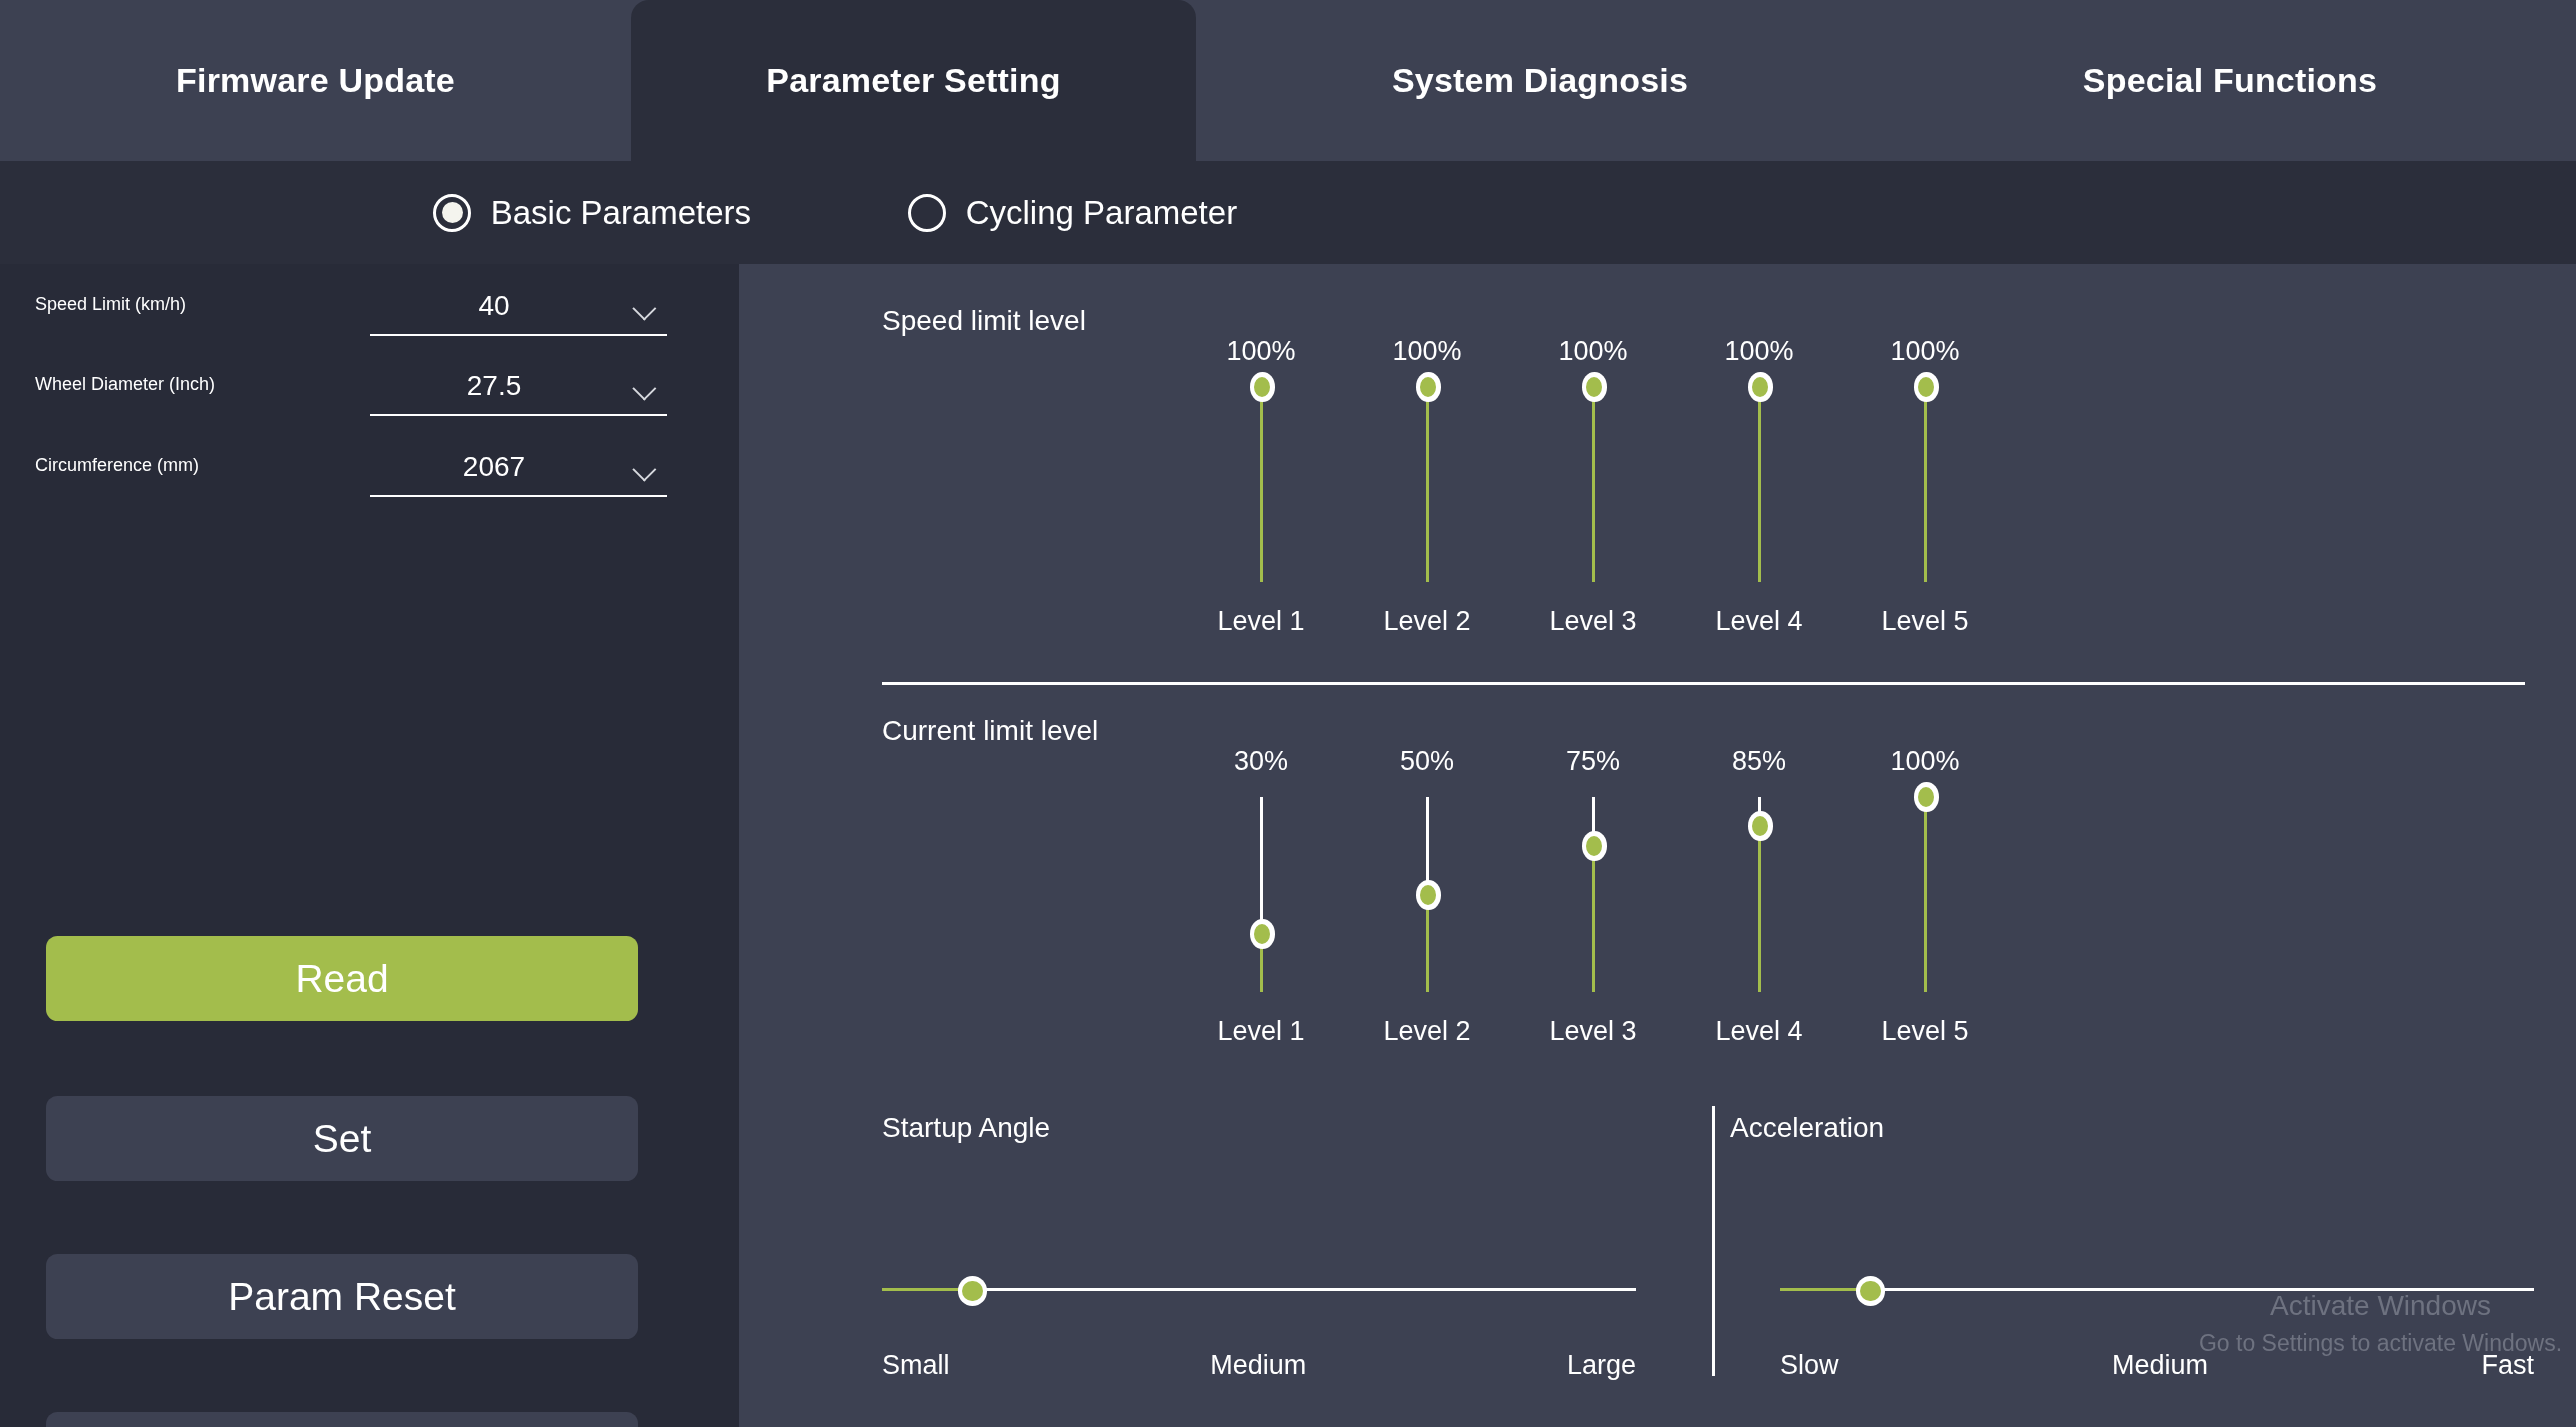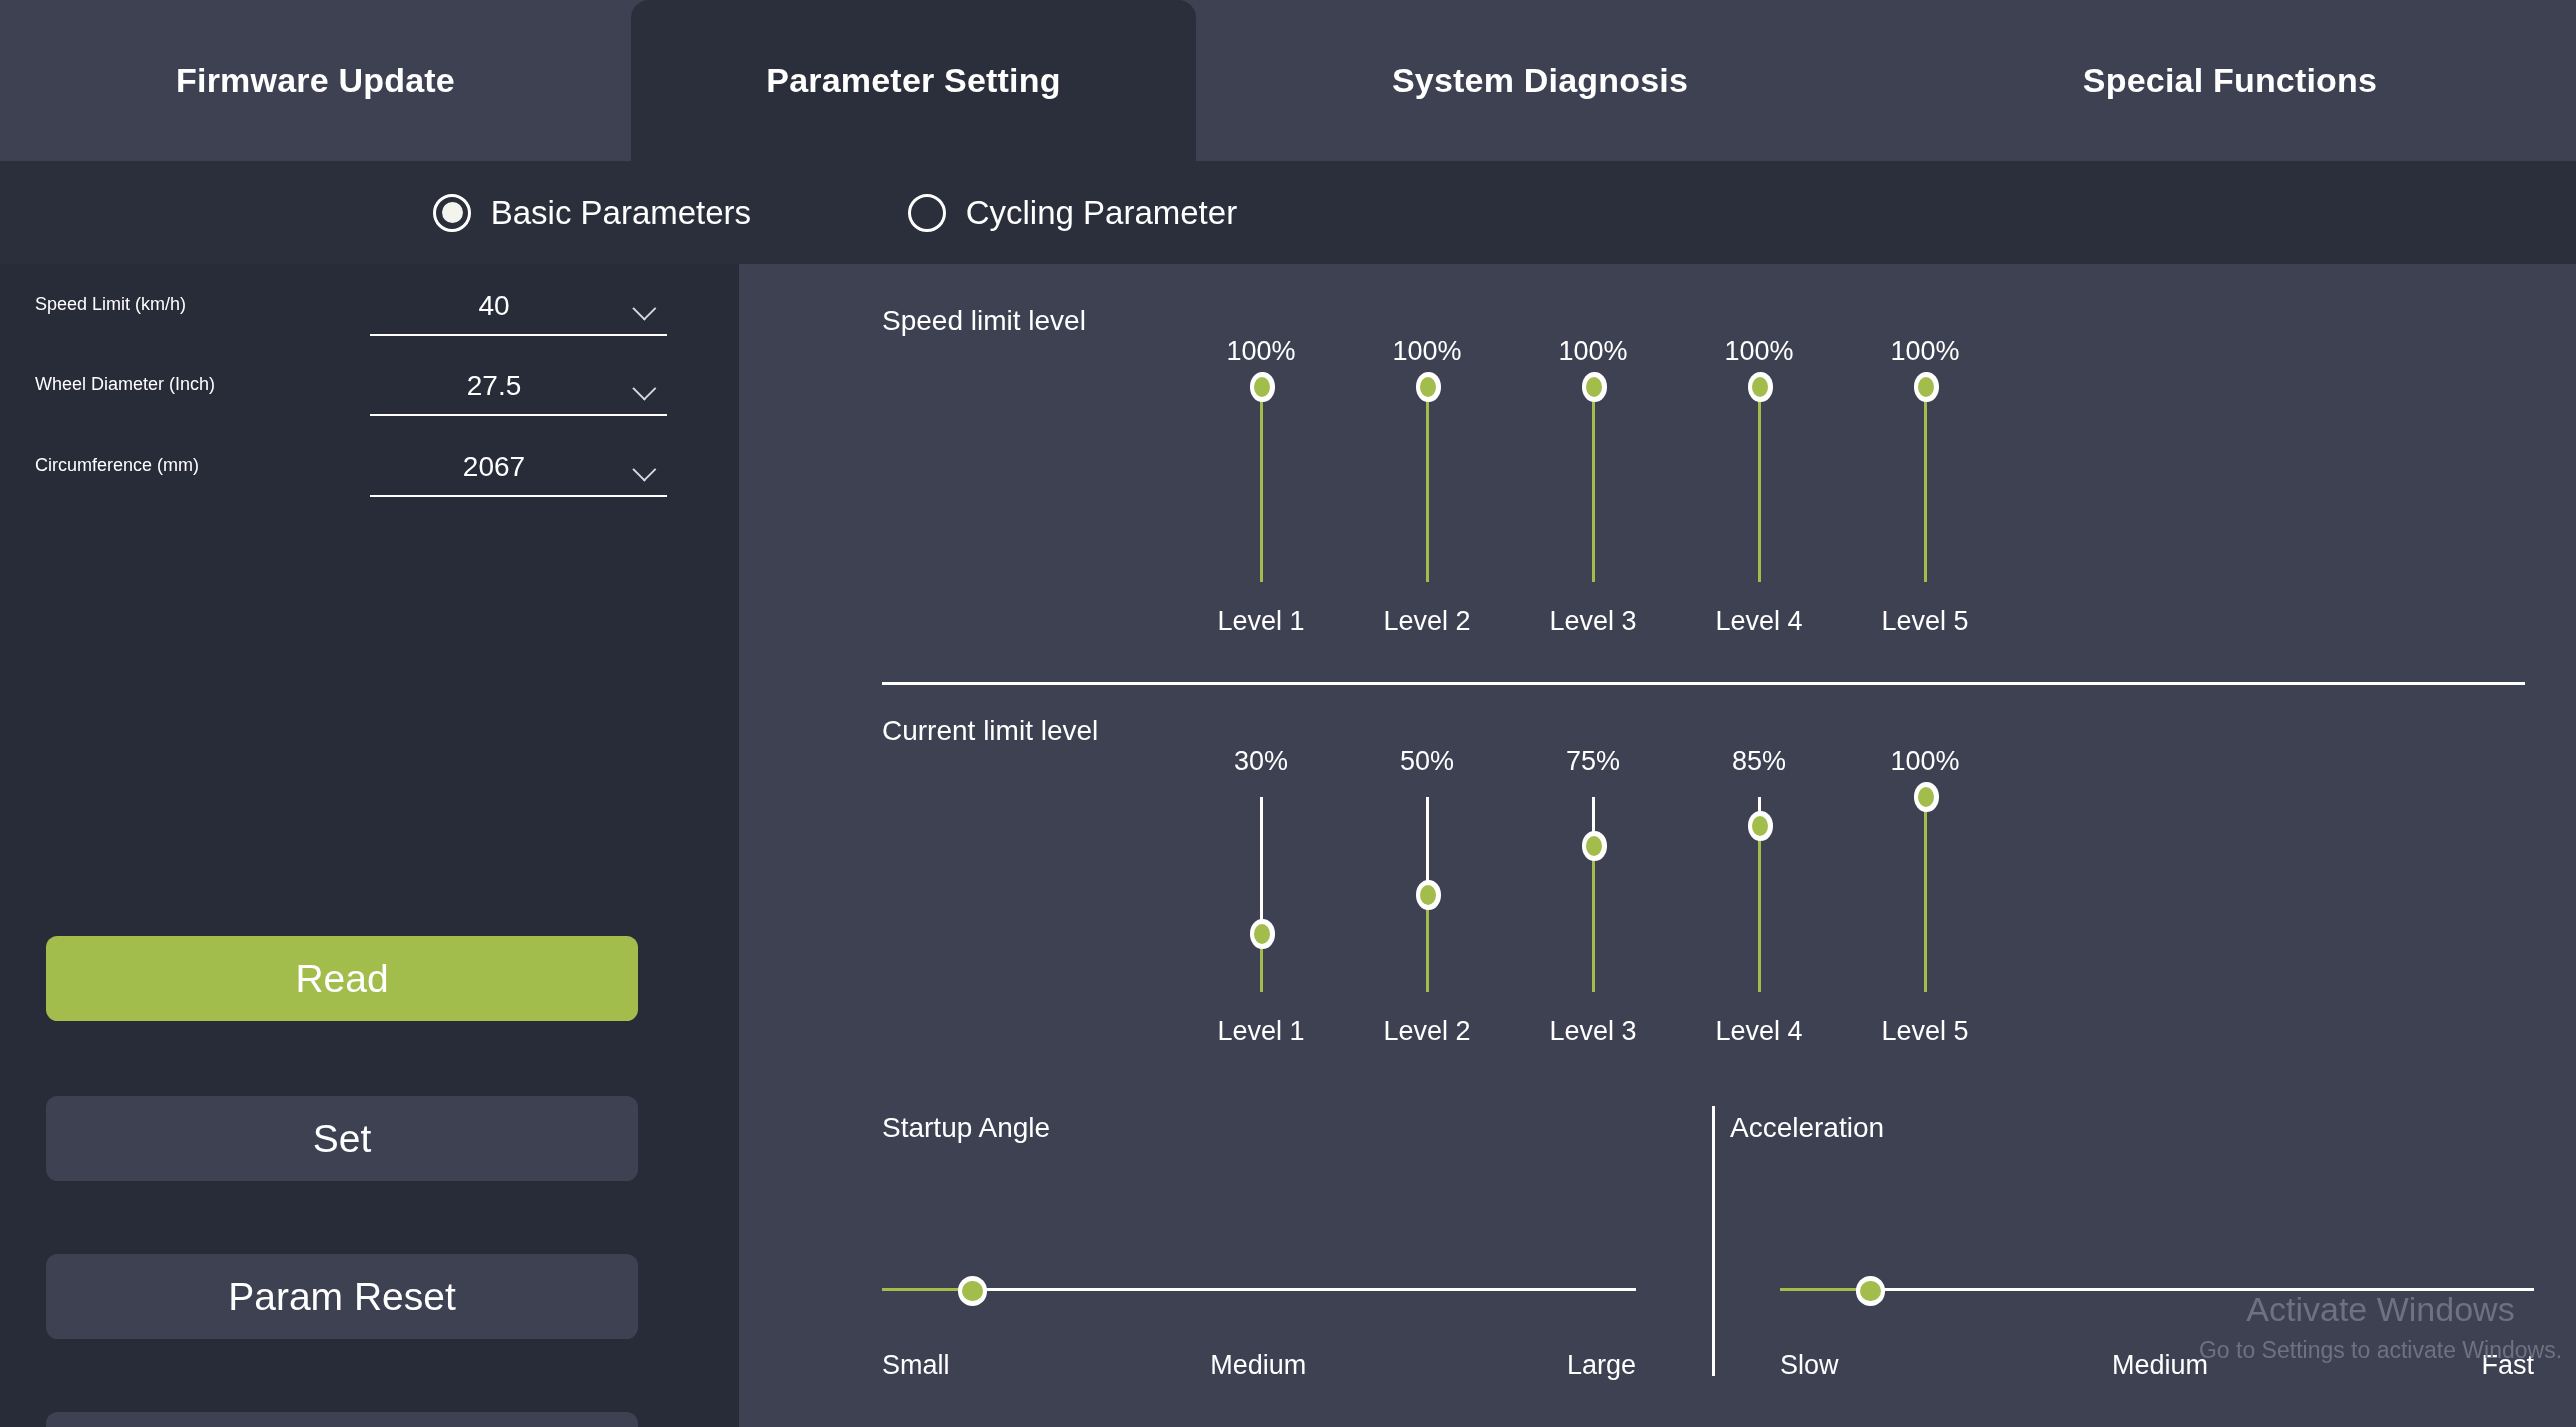--- a/index.html
+++ b/index.html
@@ -176,21 +176,21 @@
     position:absolute; left:0; top:201px; width:100%;
     display:flex; justify-content:space-between;text-align:center;
   }
   .hs-tick{ color:#ffffff; font-size:27px; }
 
   
   .wm{
     position:absolute; left:2188px; top:1290px; width:385px;
     text-align:center; color:#6e7280; pointer-events:none;
   }
-  .wm-title{ font-size:34px; }
+  .wm-title{ font-size:28px; }
   .wm-sub{ font-size:23px; margin-top:8.2px; }
 </style>
 </head>
 <body>
 
 <div class="tabbar">
   <div class="tab" id="tab0">
       <span>Firmware Update</span>
     </div>
   <div class="tab active" id="tab1">

